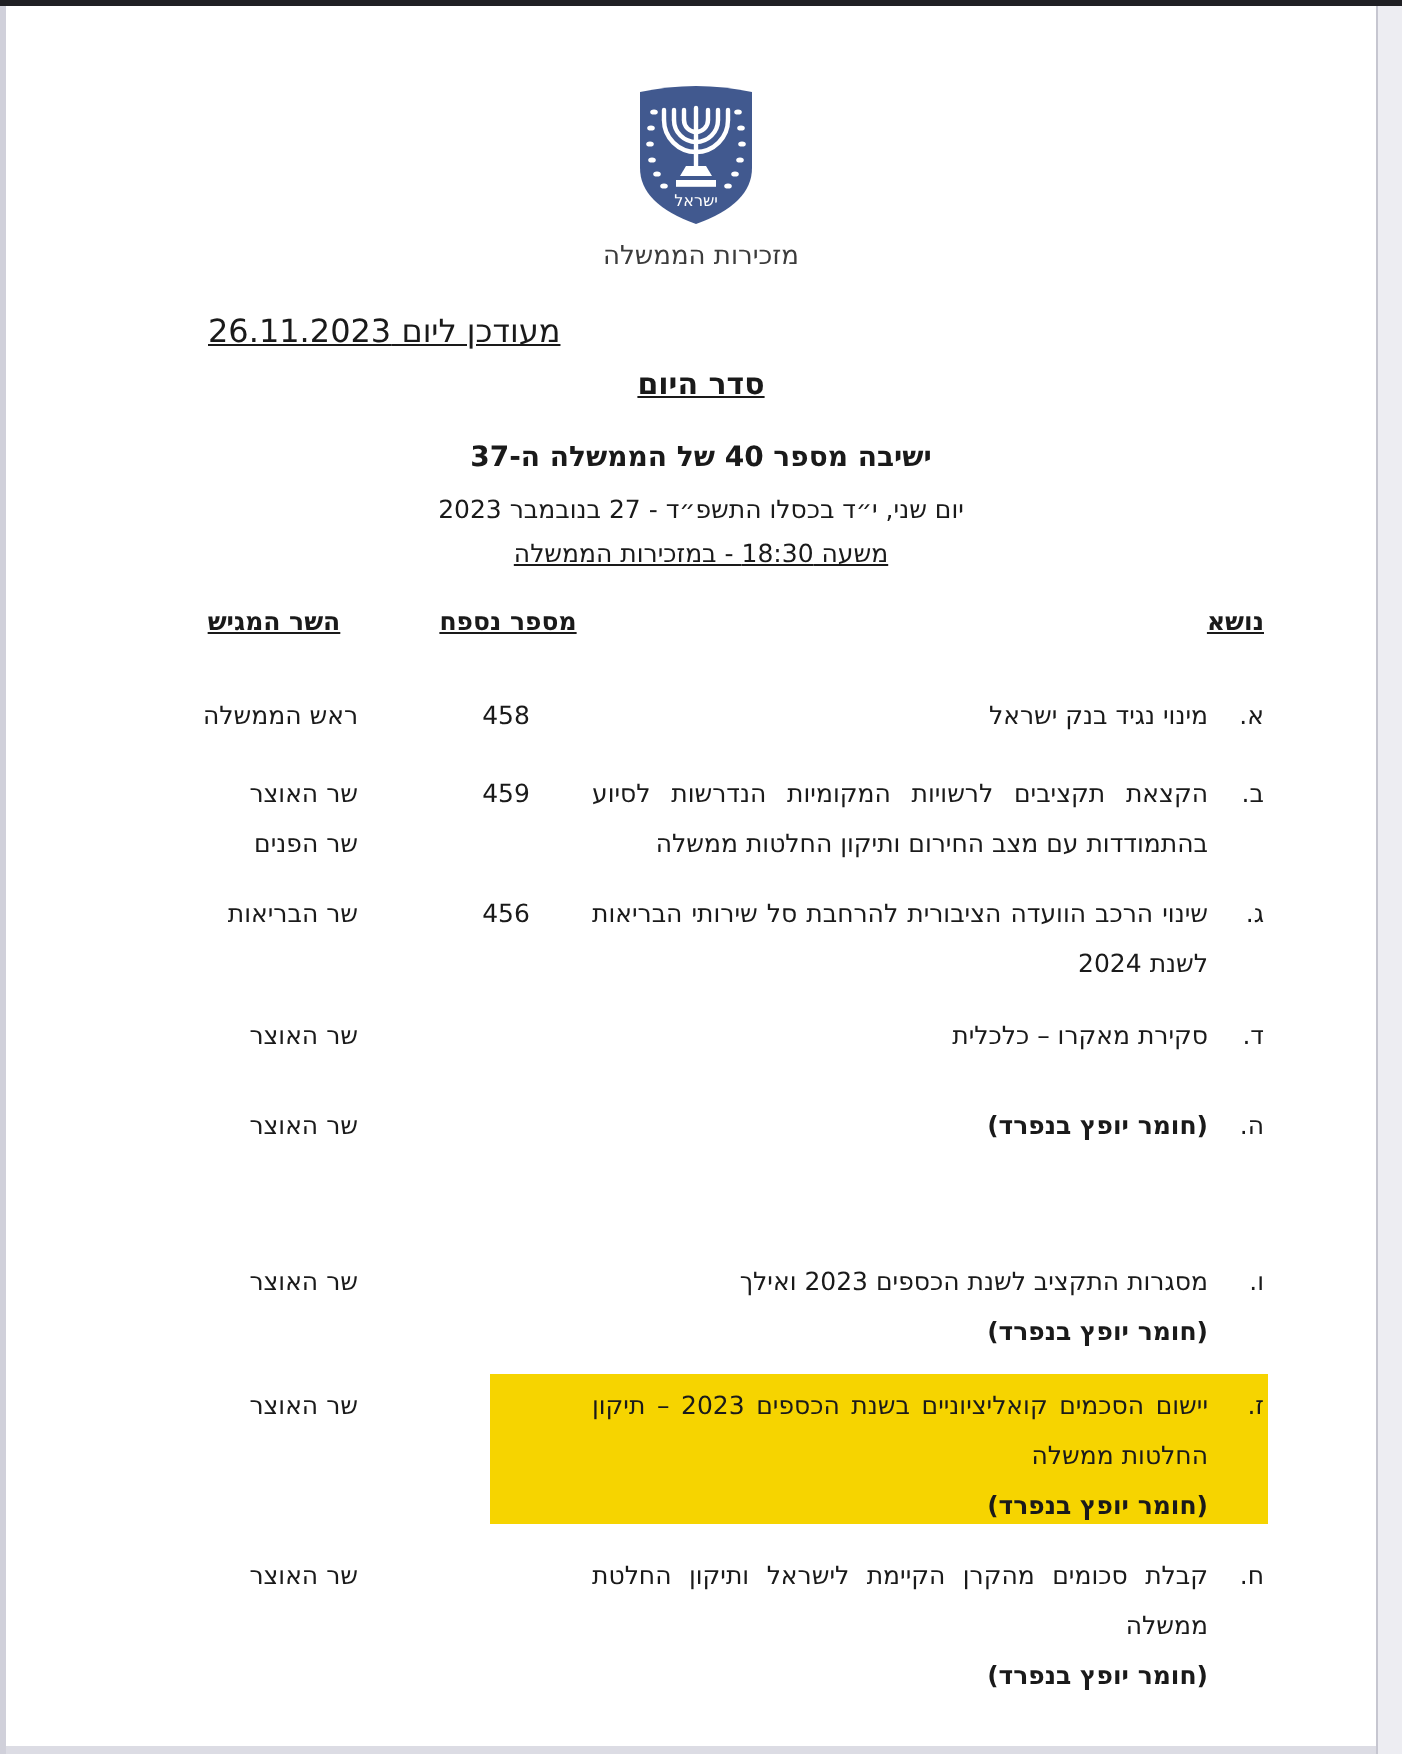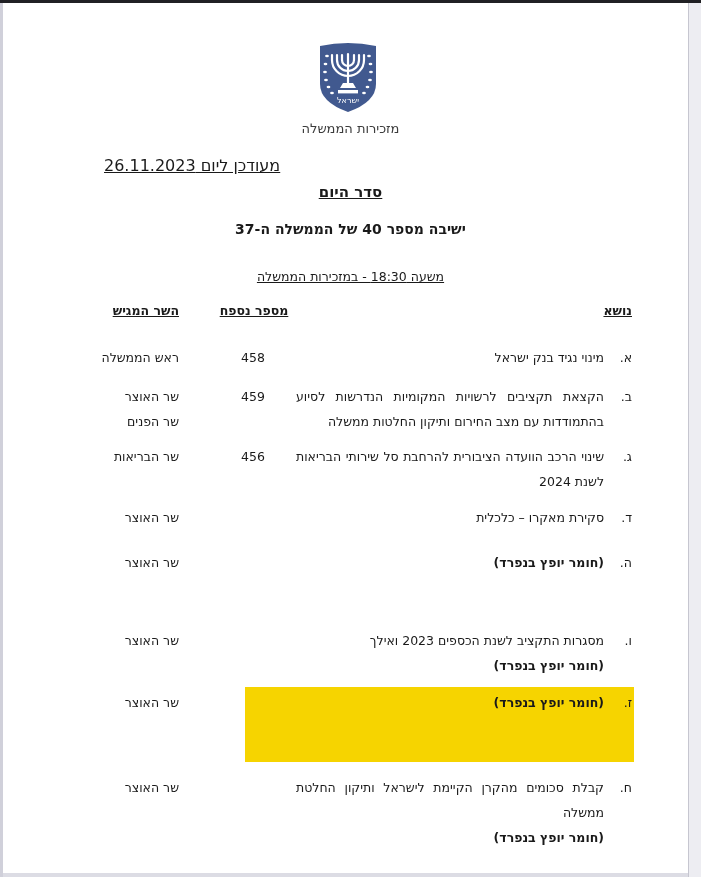--- a/index.html
+++ b/index.html
@@ -27,21 +27,21 @@
   .meeting-date  { position:absolute; top:247px; left:0; width:701px; text-align:center;
                    font-size:12.5px; direction:rtl; }
   .meeting-time  { position:absolute; top:269px; left:0; width:701px; text-align:center;
                    font-size:12.5px; direction:ltr; text-decoration:underline; }
 
   
   .thead span { position:absolute; top:303px; font-size:12.5px; font-weight:bold;
                 text-decoration:underline; direction:rtl; }
   .th-subject  { right:69px; }
   .th-appendix { left:218px; width:72px; text-align:center; }
-  .th-minister { left:95px;  width:84px; text-align:right; }
+  .th-minister { left:95px;  width:84px; text-align:center; }
 
   .trow { position:absolute; left:0; width:701px; font-size:12.5px; line-height:25px; z-index:2; }
   .cell-subject { position:absolute; right:69px; width:336px; direction:rtl; }
   .row-letter   { position:absolute; right:0; top:0; }
   .subject-text { margin-right:28px; text-align:justify; }
   .subject-note { margin-right:28px; font-weight:bold; }
   .cell-appendix{ position:absolute; left:236px; width:34px; text-align:center; }
   .cell-minister{ position:absolute; left:95px; width:84px; direction:rtl; text-align:right; }
 
   .highlight-block { position:absolute; top:687px; right:67px; width:389px; height:75px;
@@ -89,20 +89,21 @@
         <ellipse cx="52" cy="53" rx="1.9" ry="1.3"></ellipse>
     </g>
   </svg>
 
   <div class="org-name">מזכירות הממשלה</div>
 
   <div class="updated">מעודכן ליום 26.11.2023</div>
 
   <div class="doc-title">סדר היום</div>
   <div class="meeting-title">ישיבה מספר 40 של הממשלה ה-37</div>
+  <div class="meeting-date">יום שני, י״ד בכסלו התשפ״ד - 27 בנובמבר 2023</div>
   <div class="meeting-time">משעה 18:30 - במזכירות הממשלה</div>
 
   <div class="thead">
     <span class="th-subject">נושא</span>
     <span class="th-appendix">מספר נספח</span>
     <span class="th-minister">השר המגיש</span>
   </div>
 
   <div class="highlight-block"></div>
 
@@ -167,20 +168,21 @@
       <div class="subject-note">(חומר יופץ בנפרד)</div>
     </div>
     <div class="cell-minister">
       <div>שר האוצר</div>
     </div>
   </div>
 
   <div class="trow" style="top:690px">
     <div class="cell-subject">
       <span class="row-letter">ז.</span>
+      <div class="subject-text">יישום הסכמים קואליציוניים בשנת הכספים 2023 – תיקון החלטות ממשלה</div>
       <div class="subject-note">(חומר יופץ בנפרד)</div>
     </div>
     <div class="cell-minister">
       <div>שר האוצר</div>
     </div>
   </div>
 
   <div class="trow" style="top:775px">
     <div class="cell-subject">
       <span class="row-letter">ח.</span>

